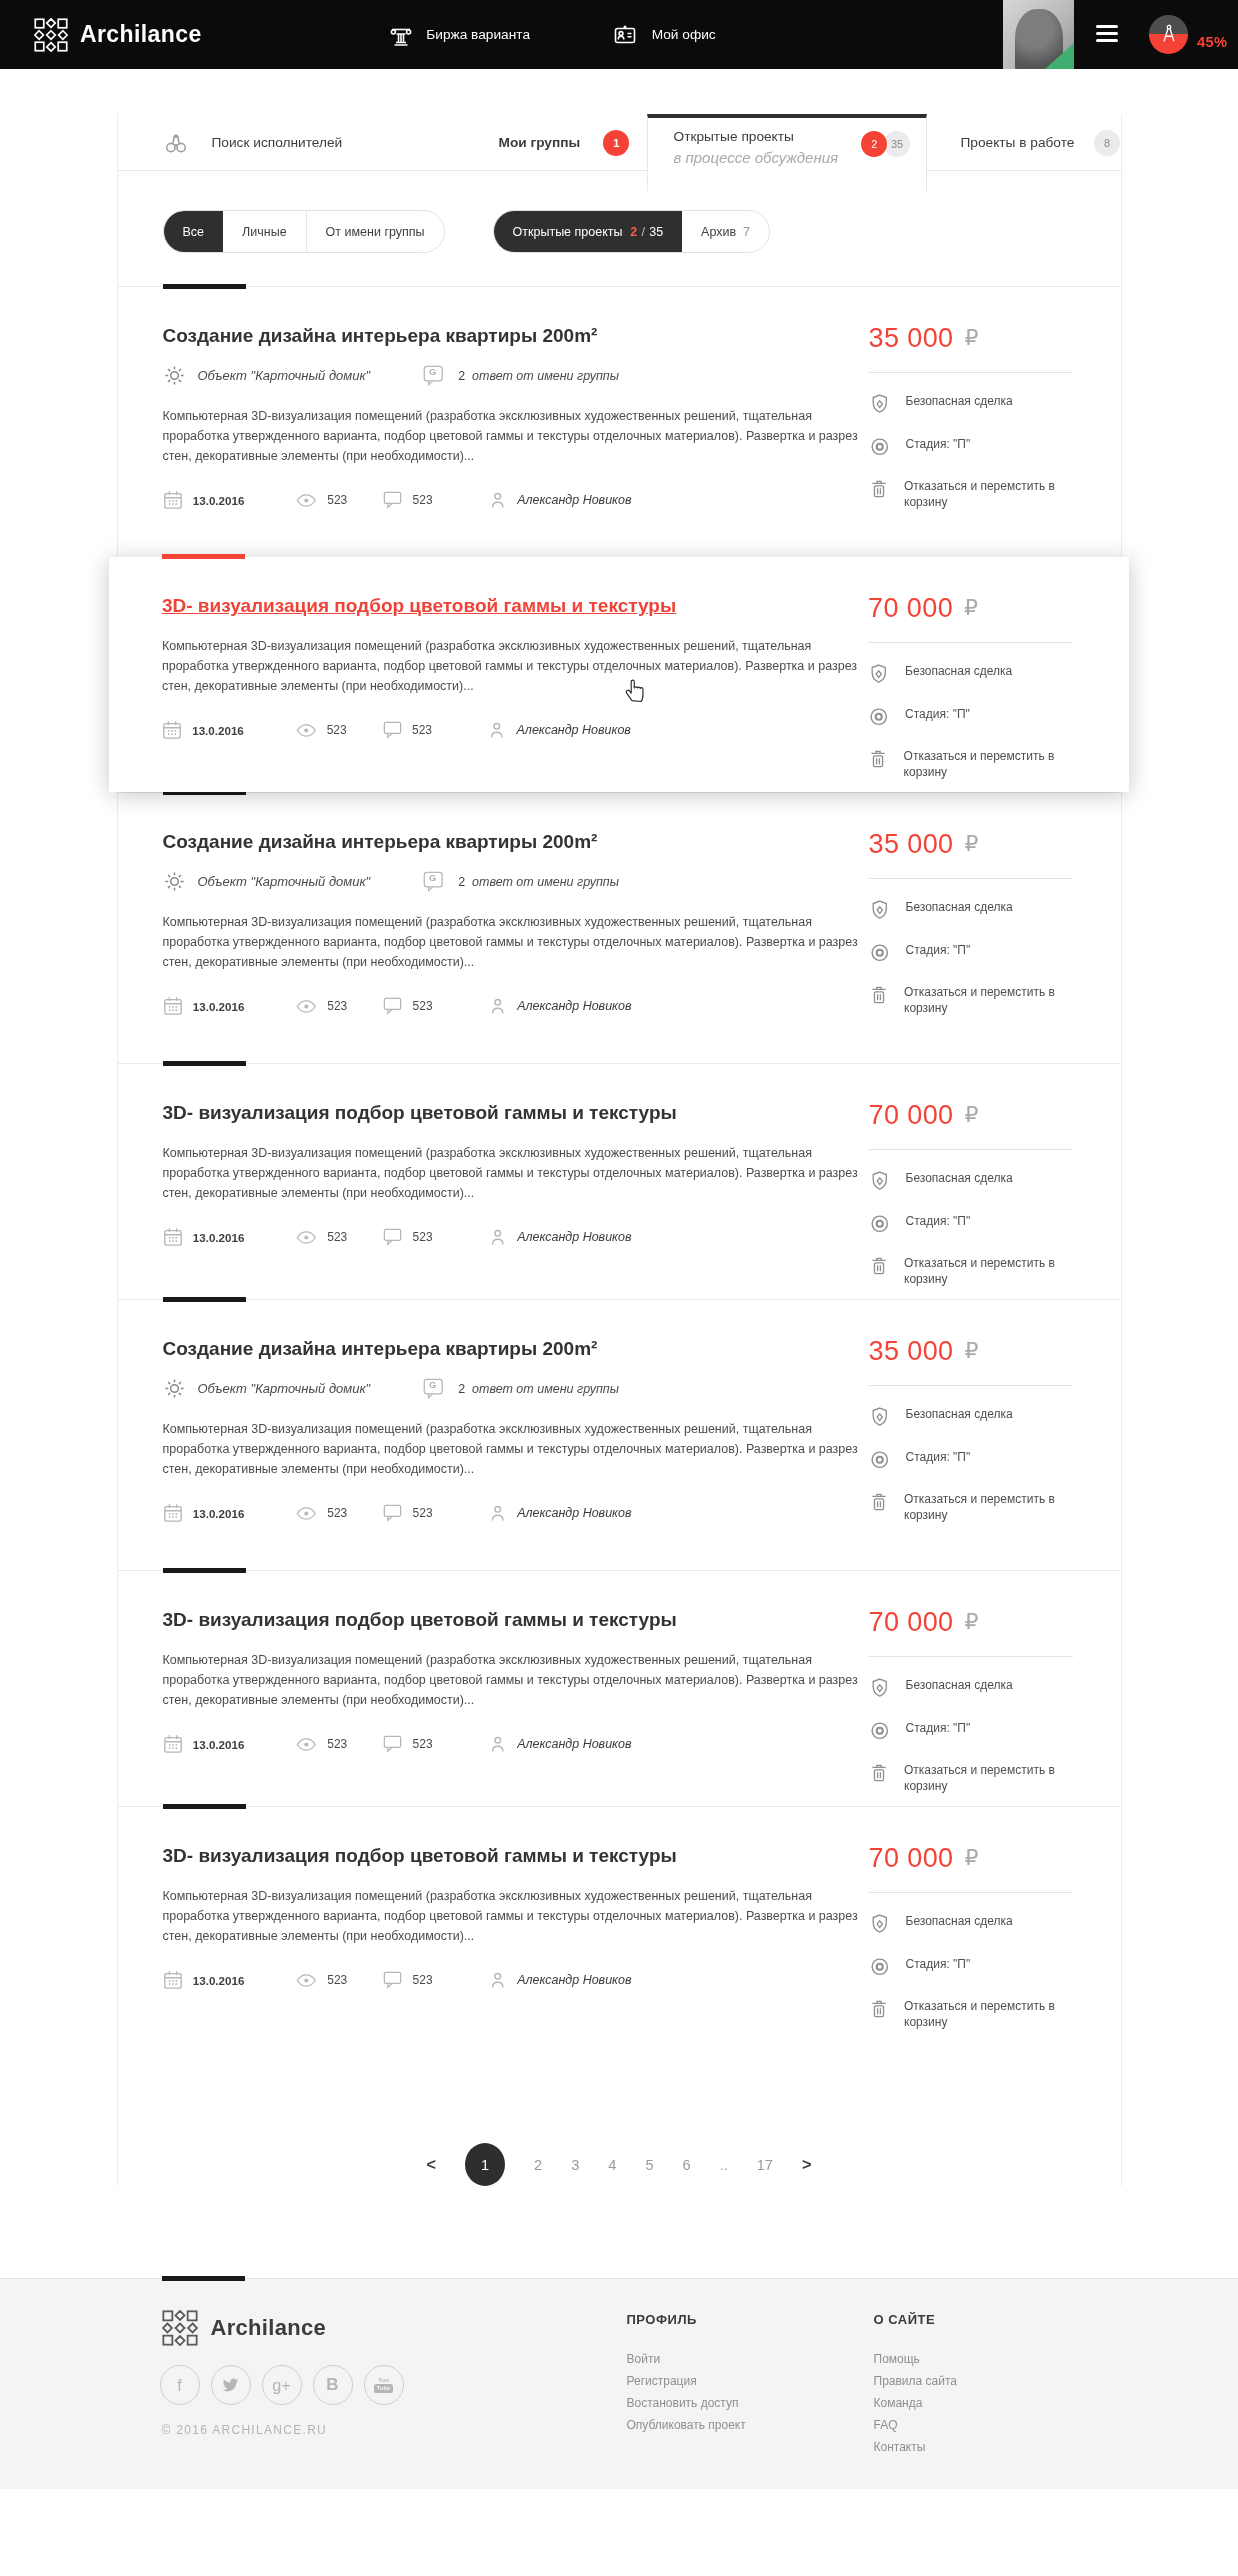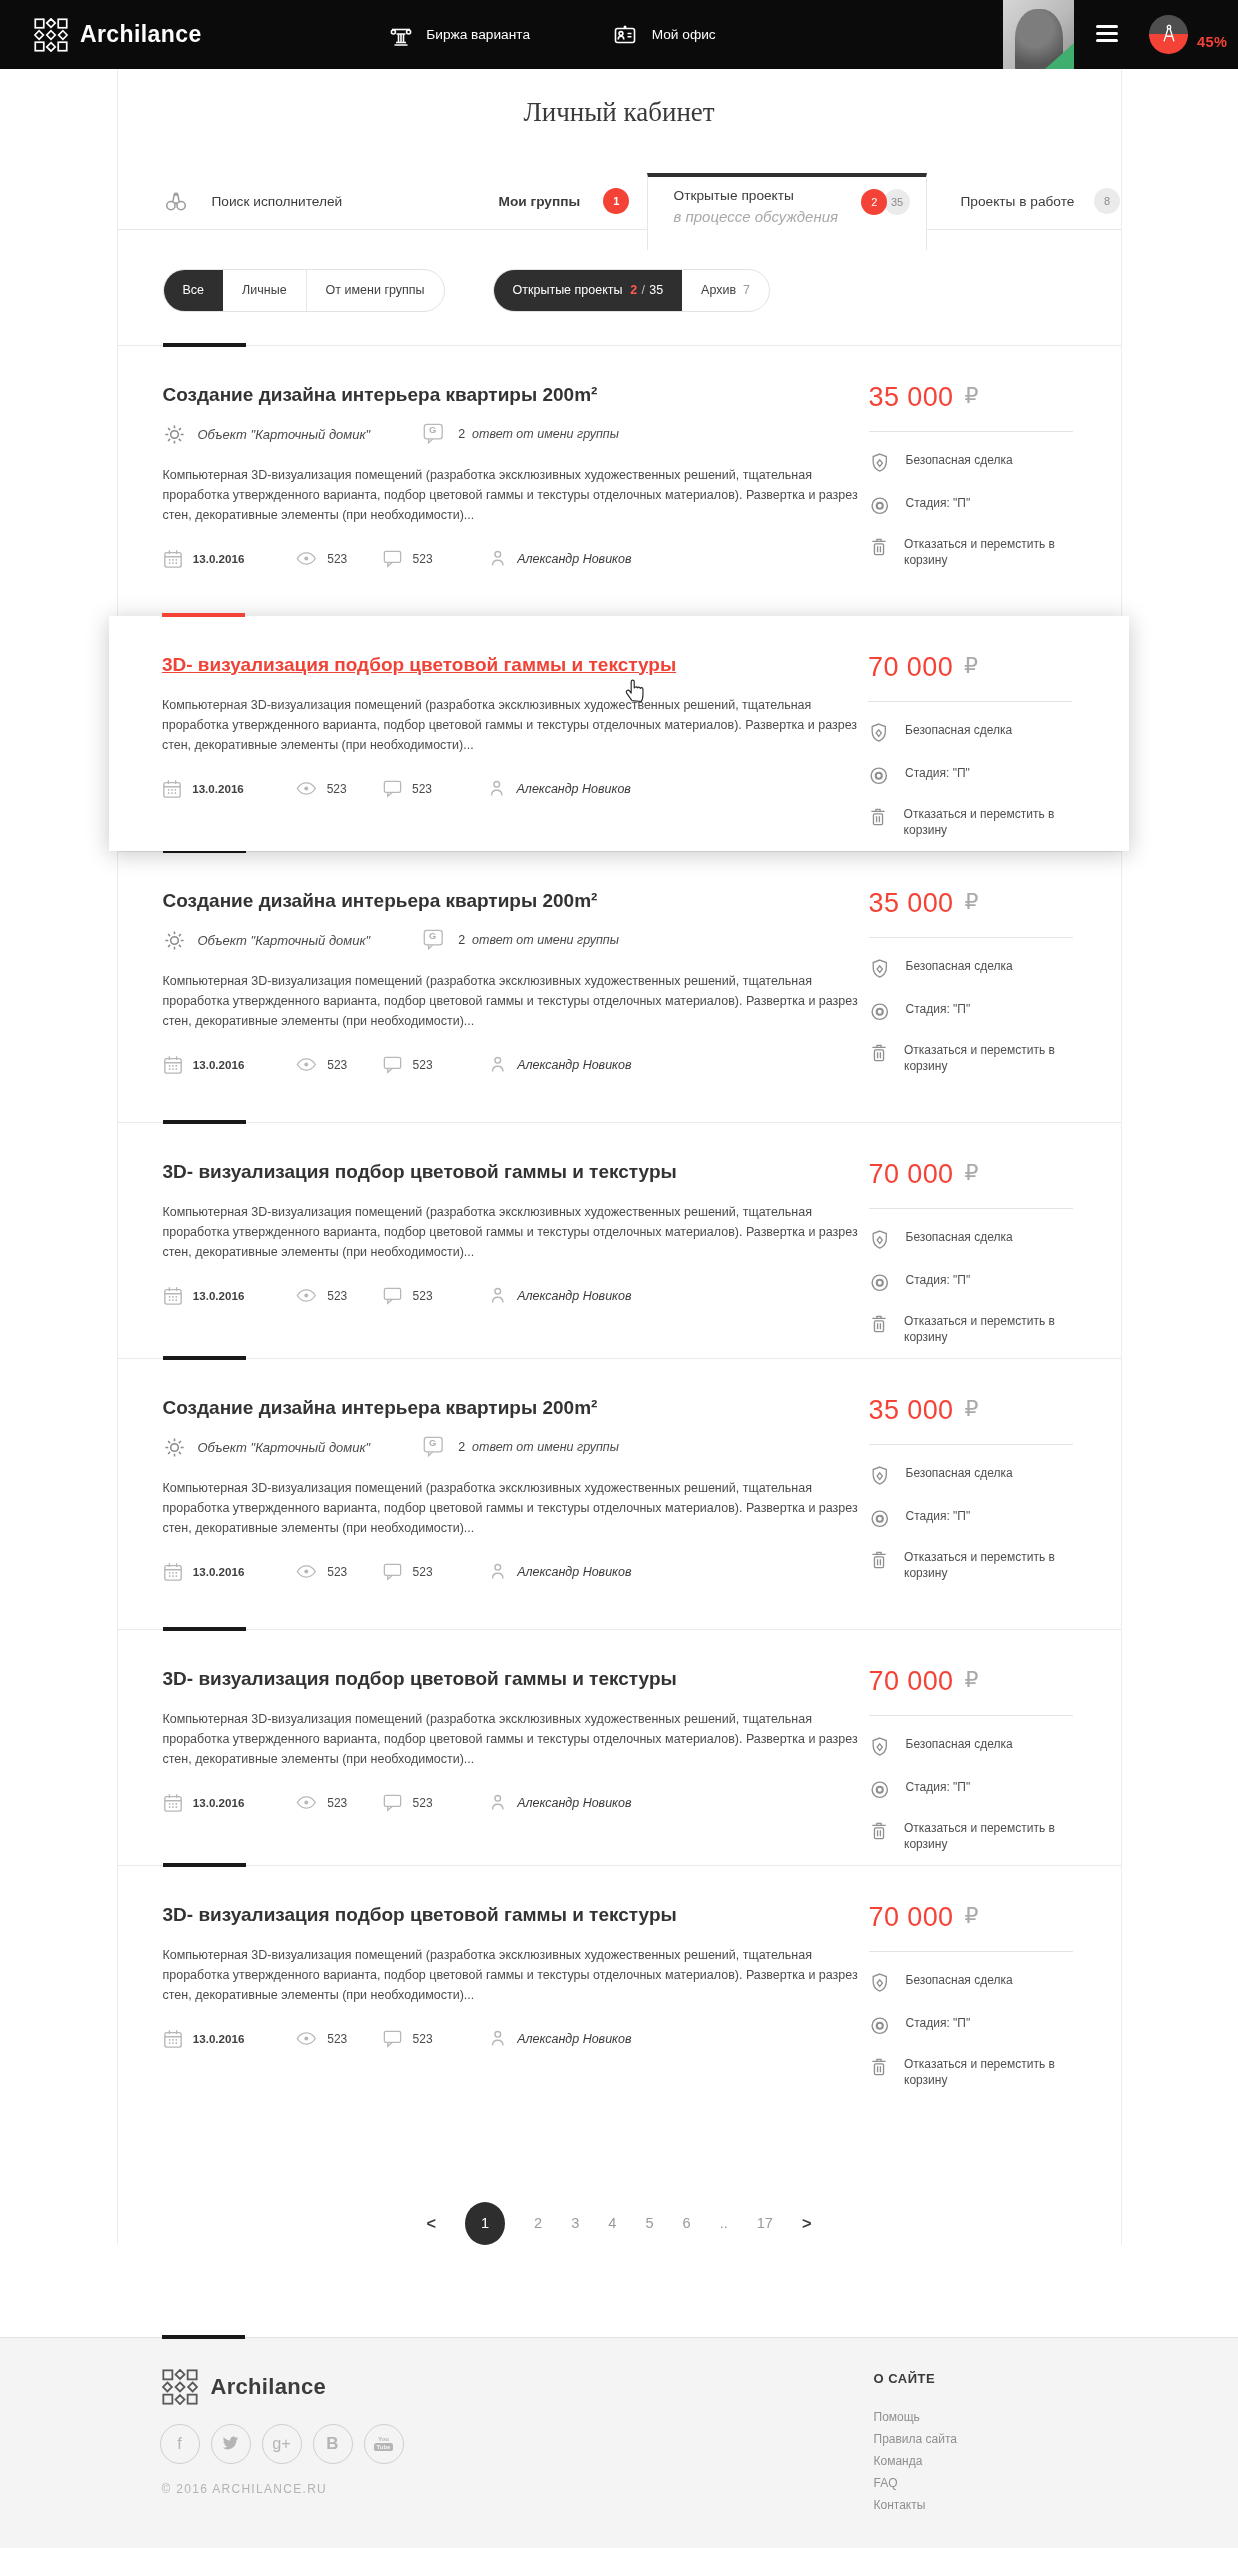--- a/index.html
+++ b/index.html
@@ -167,21 +167,20 @@
         <circle cx="12" cy="4.5" r="1.9"></circle>
           <path d="M12 2v1 M10.9 6.2 6.6 20 M13.1 6.2 17.4 20 M8.4 14.5h7.2"></path>
       </svg>
     </span>
   </div>
   <div class="progress-val">45%</div>
 </div>
 
 <div class="container">
 
-  <h1 class="page-title">Личный кабинет</h1>
 
   <div class="tabs">
     <div class="tab tab-search">
       <span>
         <svg width="26" height="24" viewBox="0 0 28 26" fill="none" stroke="#9a9a9a" stroke-width="1.6">
           <circle cx="8.5" cy="18" r="4.5"></circle>
             <circle cx="19.5" cy="18" r="4.5"></circle>
           <path d="M10.5 14 12 6.5h4L17.5 14 M12.5 16.5a1.5 1.5 0 0 1 3 0 M12 6.5a2 2 0 0 1 4 0"></path>
         </svg>
       </span>
@@ -872,20 +871,29 @@
         </div>
       <div class="soc">
         <span class="yt">
           <span class="yt-top">You</span>
           <span class="yt-box">Tube</span>
         </span>
       </div>
     </div>
     <div class="copyright">© 2016 ARCHILANCE.RU</div>
 
+    <div class="f-col f-col-profile">
+      <div class="f-col-title">ПРОФИЛЬ</div>
+      <ul class="f-links">
+        <li>Войти</li>
+        <li>Регистрация</li>
+        <li>Востановить доступ</li>
+        <li>Опубликовать проект</li>
+      </ul>
+    </div>
     <div class="f-col f-col-about">
       <div class="f-col-title">О САЙТЕ</div>
       <ul class="f-links">
         <li>Помощь</li>
         <li>Правила сайта</li>
         <li>Команда</li>
         <li>FAQ</li>
         <li>Контакты</li>
       </ul>
     </div>

